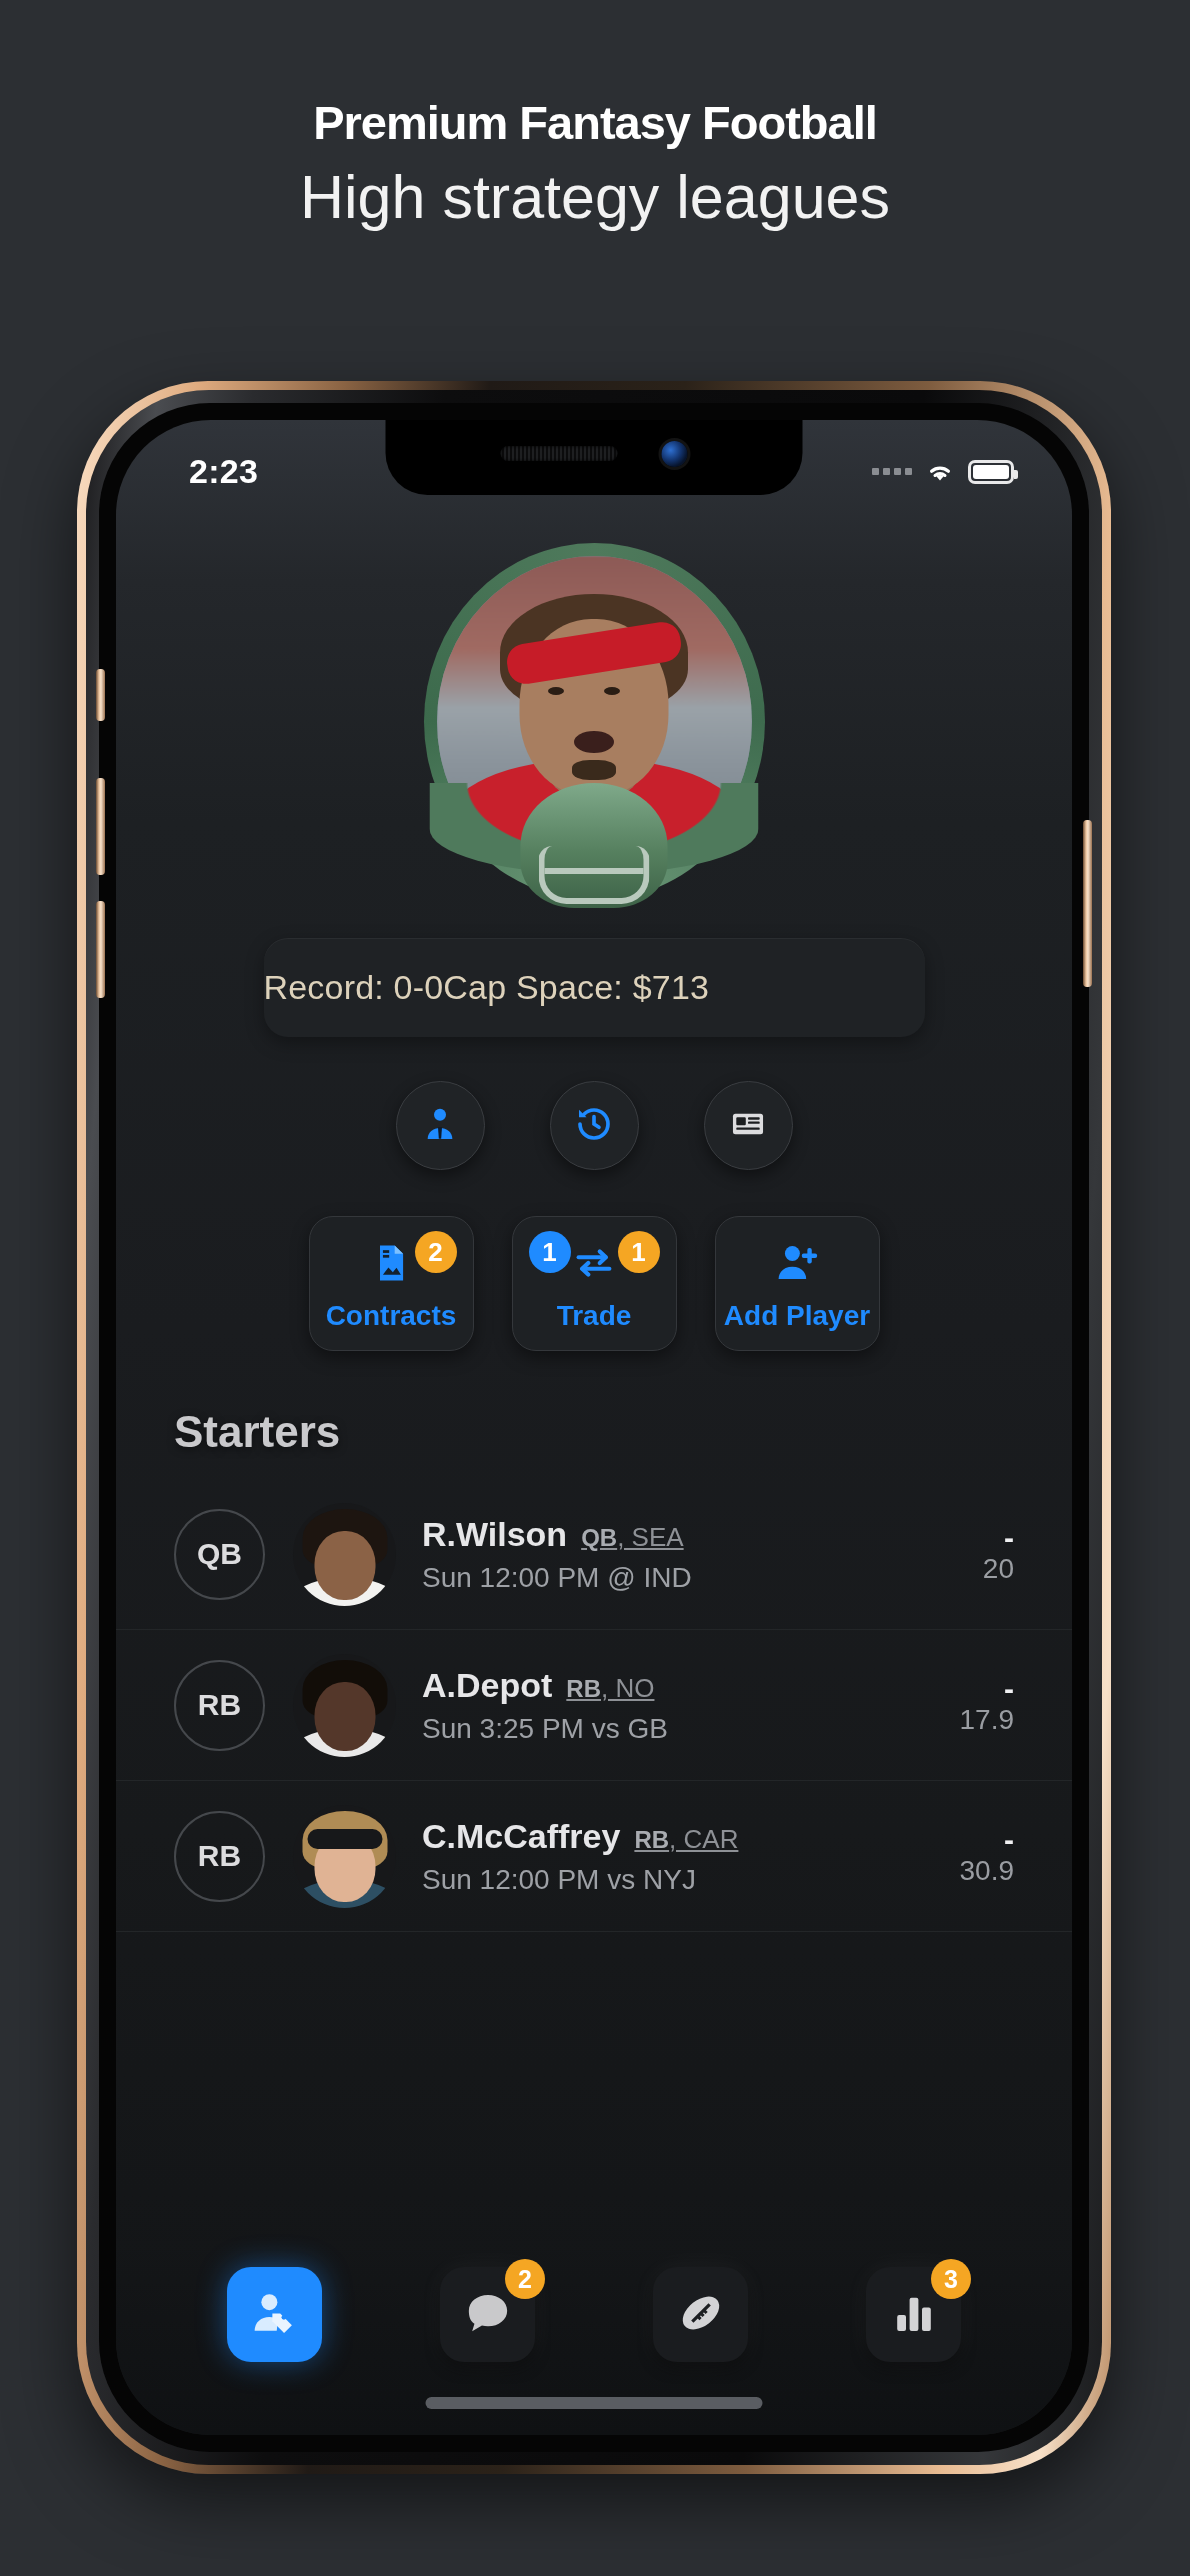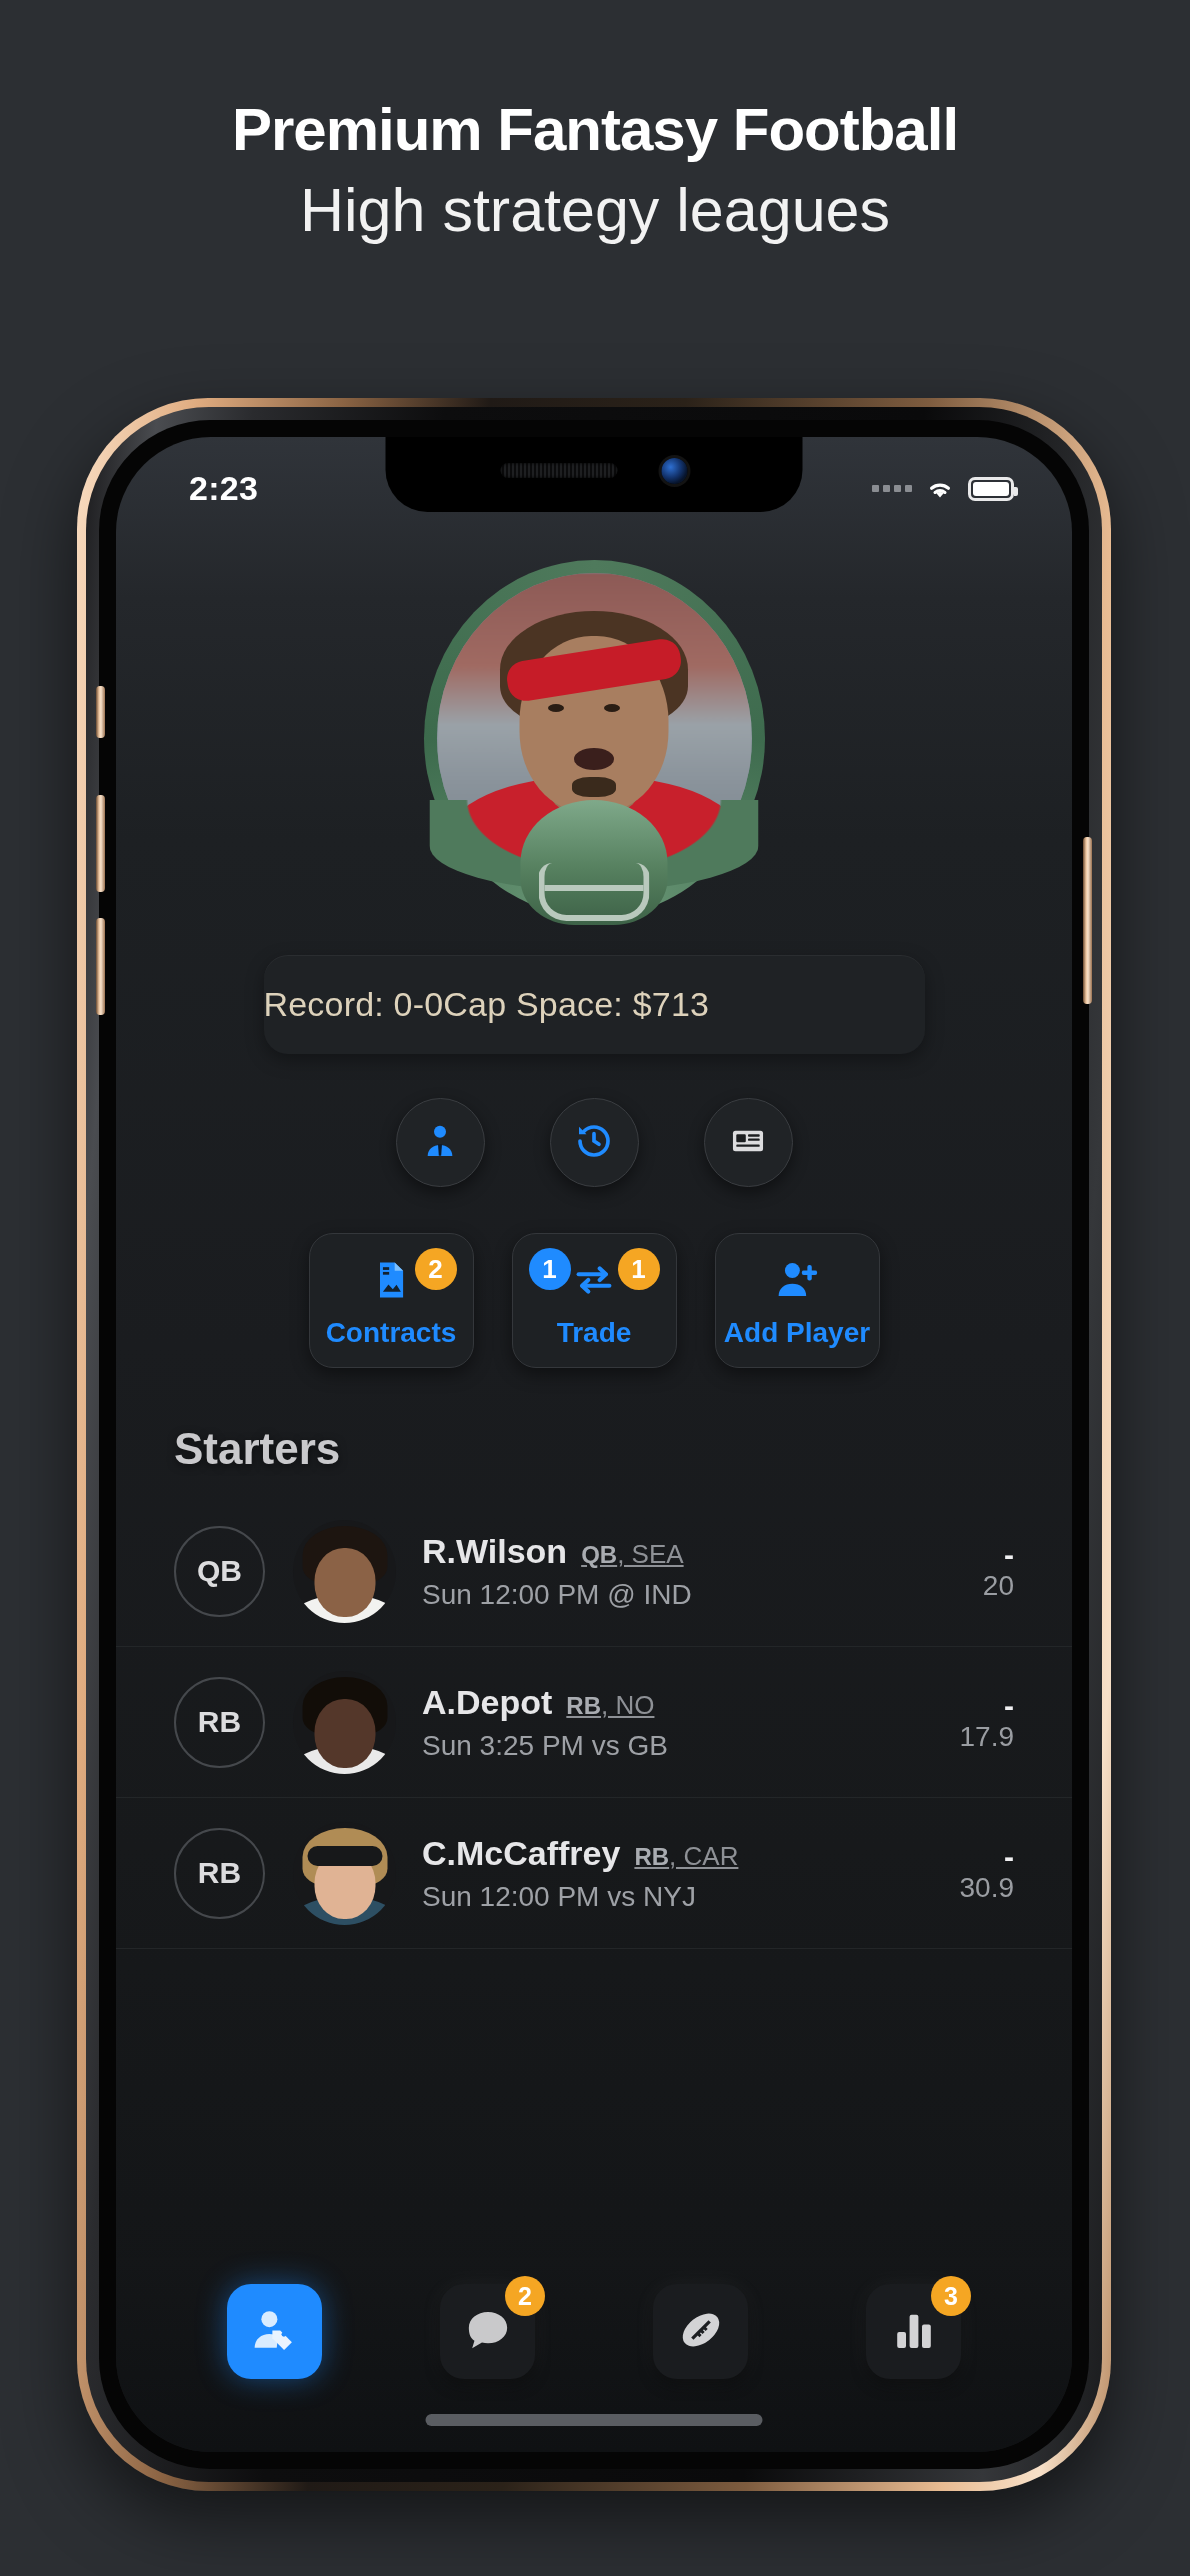--- a/index.html
+++ b/index.html
@@ -12,31 +12,31 @@
   }
   body { position: relative; }
 
   
   .promo {
     position: absolute; top: 0; left: 0; width: 1190px; height: 357px;
     display: flex; flex-direction: column; align-items: center;
     justify-content: flex-start; padding-top: 99px;
   }
   .promo-title {
-    font-size: 60px; font-weight: 700; color: #ffffff;
+    font-size: 47px; font-weight: 700; color: #ffffff;
     letter-spacing: -1px; line-height: 1.02; white-space: nowrap;
   }
   .promo-sub {
     font-size: 61px; font-weight: 400; color: #f2f2f2;
     margin-top: 18px; line-height: 1.05; white-space: nowrap;
   }
 
   
   .phone {
-    position: absolute; left: 77px; top: 398px;
+    position: absolute; left: 77px; top: 381px;
     width: 1034px; height: 2093px;
     border-radius: 131px;
     background: linear-gradient(100deg,#f6d4b4 0%,#e3ad84 12%,#b1writ 12%);
     background: linear-gradient(95deg,#f9ddc2 0%,#dfab7f 10%,#8a6343 22%,#201a16 34%,#2b2219 50%,#7e5c3f 70%,#e8bb92 86%,#f7e0c8 94%,#b98c64 100%);
     padding: 9px;
     box-shadow: 0 28px 69px rgba(0,0,0,.55);
   }
   .phone-inner {
     width: 100%; height: 100%; border-radius: 123px;
     background: linear-gradient(95deg,#1a1a1c 0%,#4a4c50 6%,#2a2b2e 14%,#0d0d0e 30%,#0a0a0b 70%,#35373a 90%,#1b1c1e 100%);

